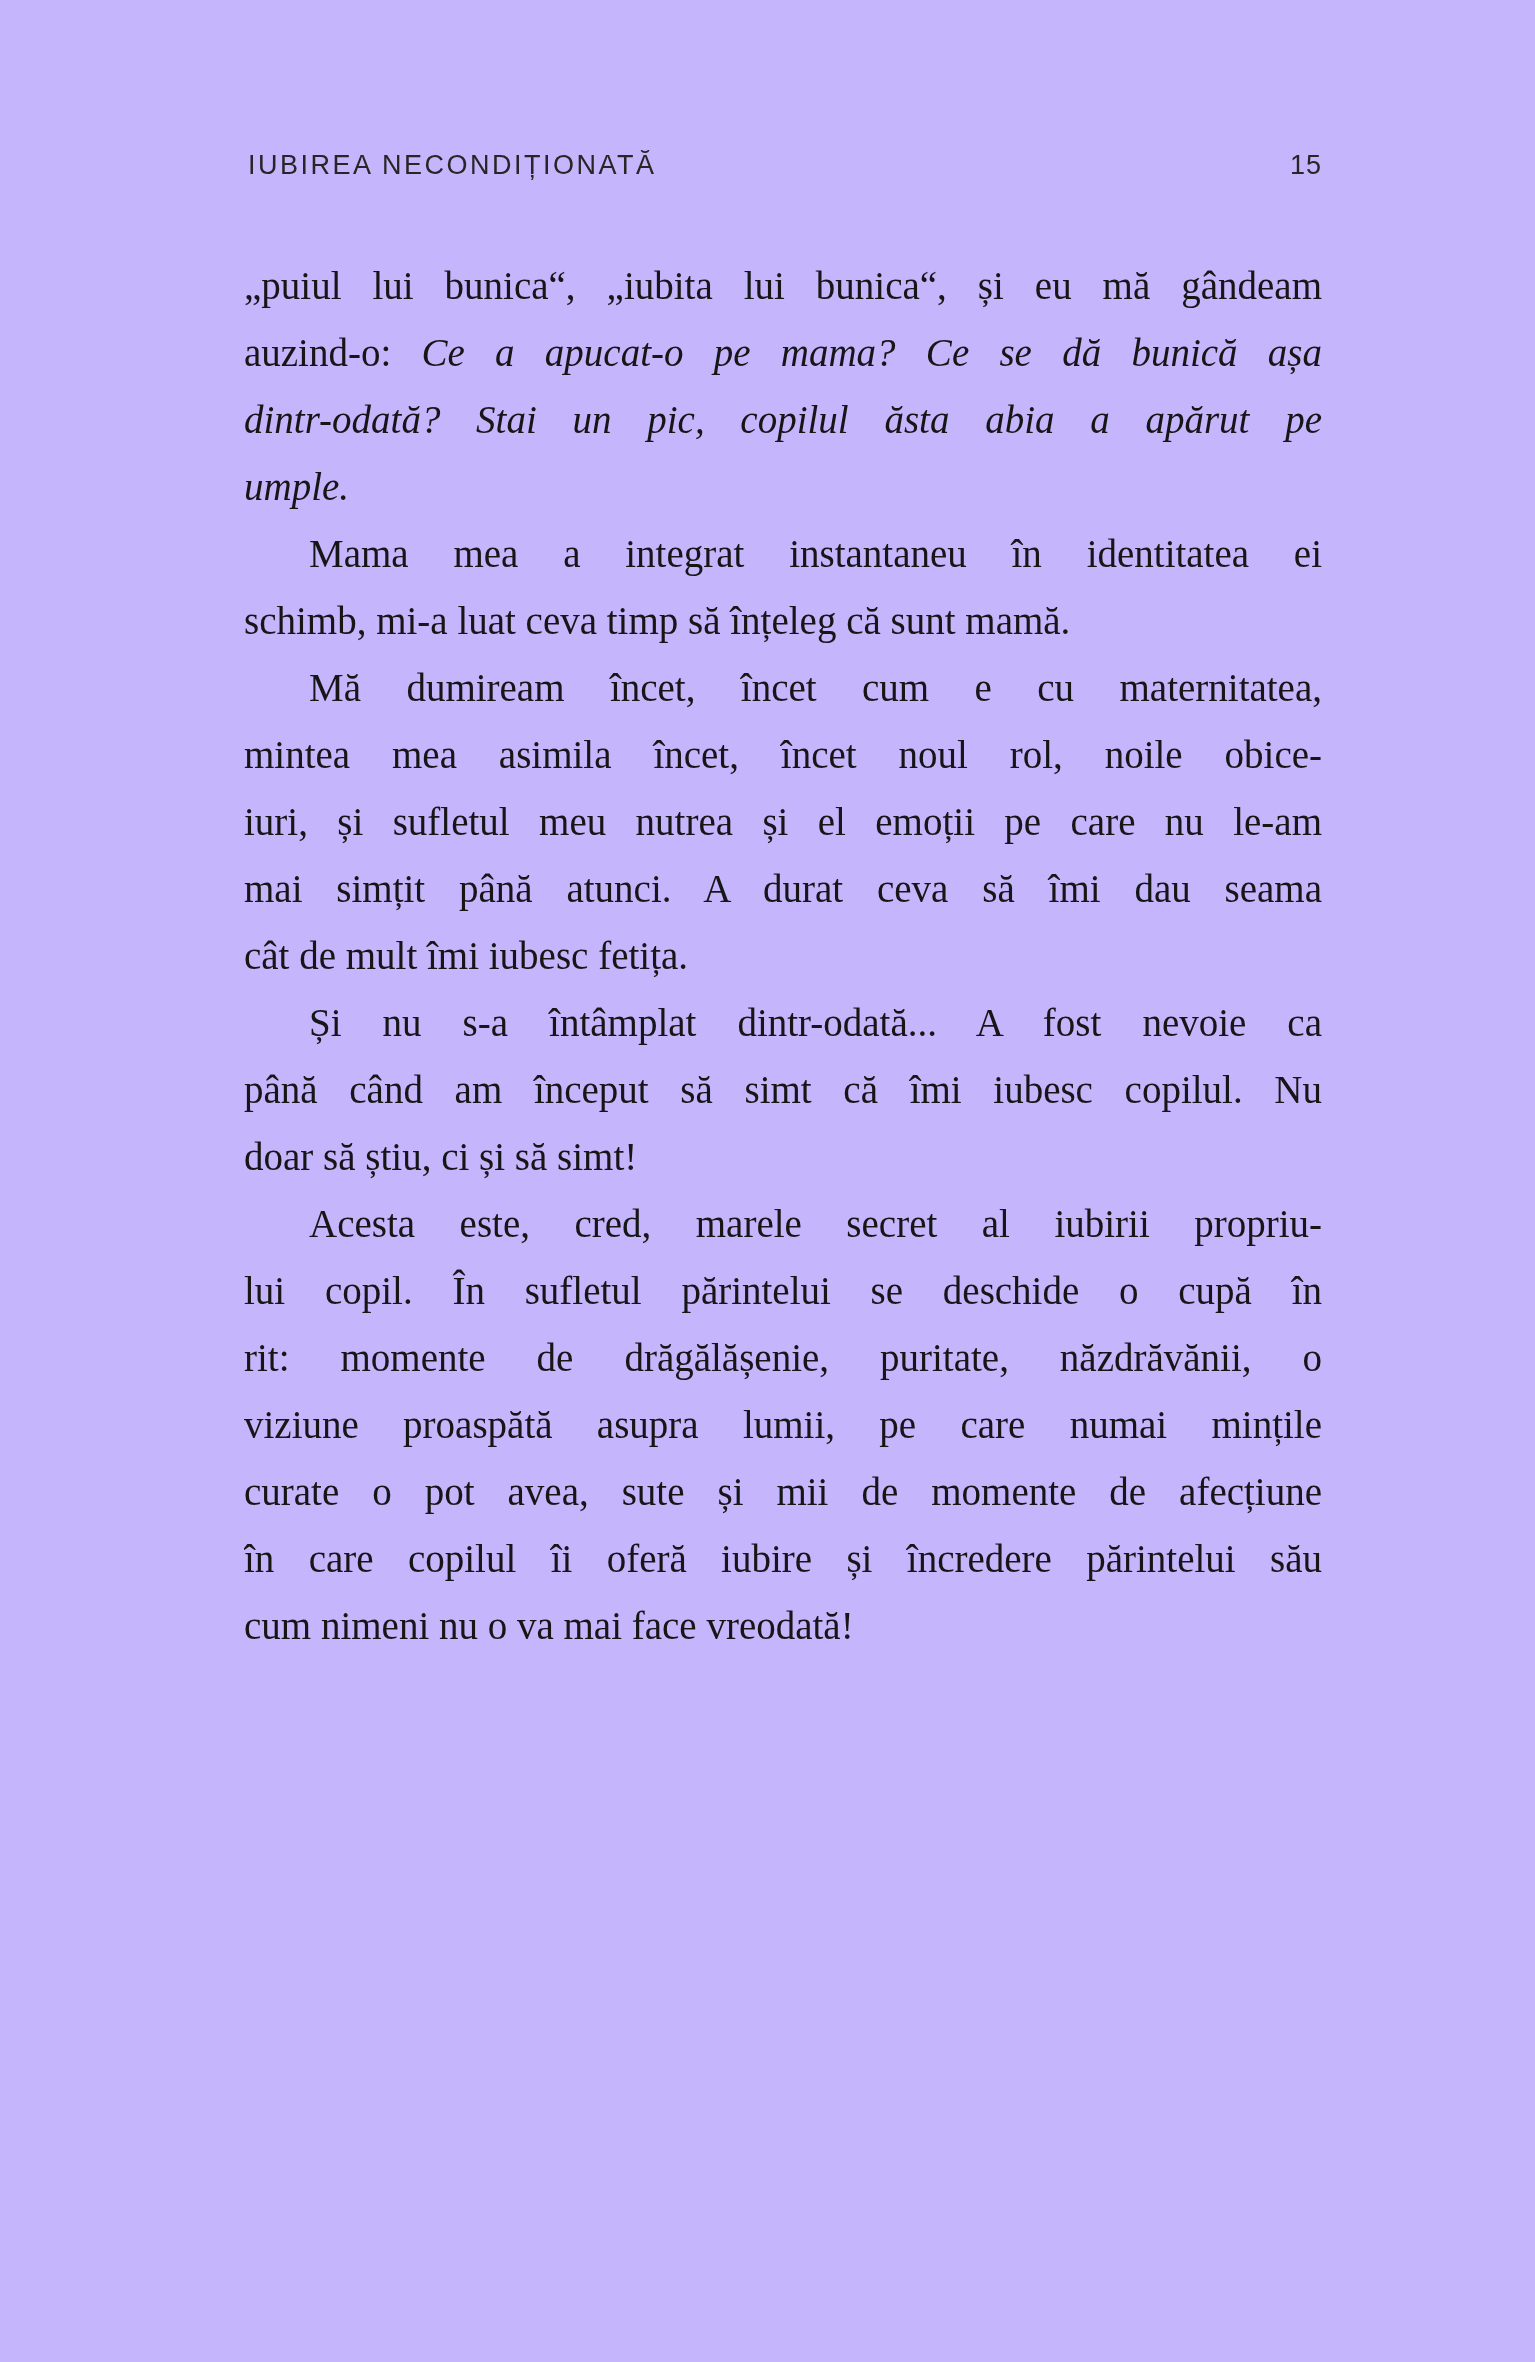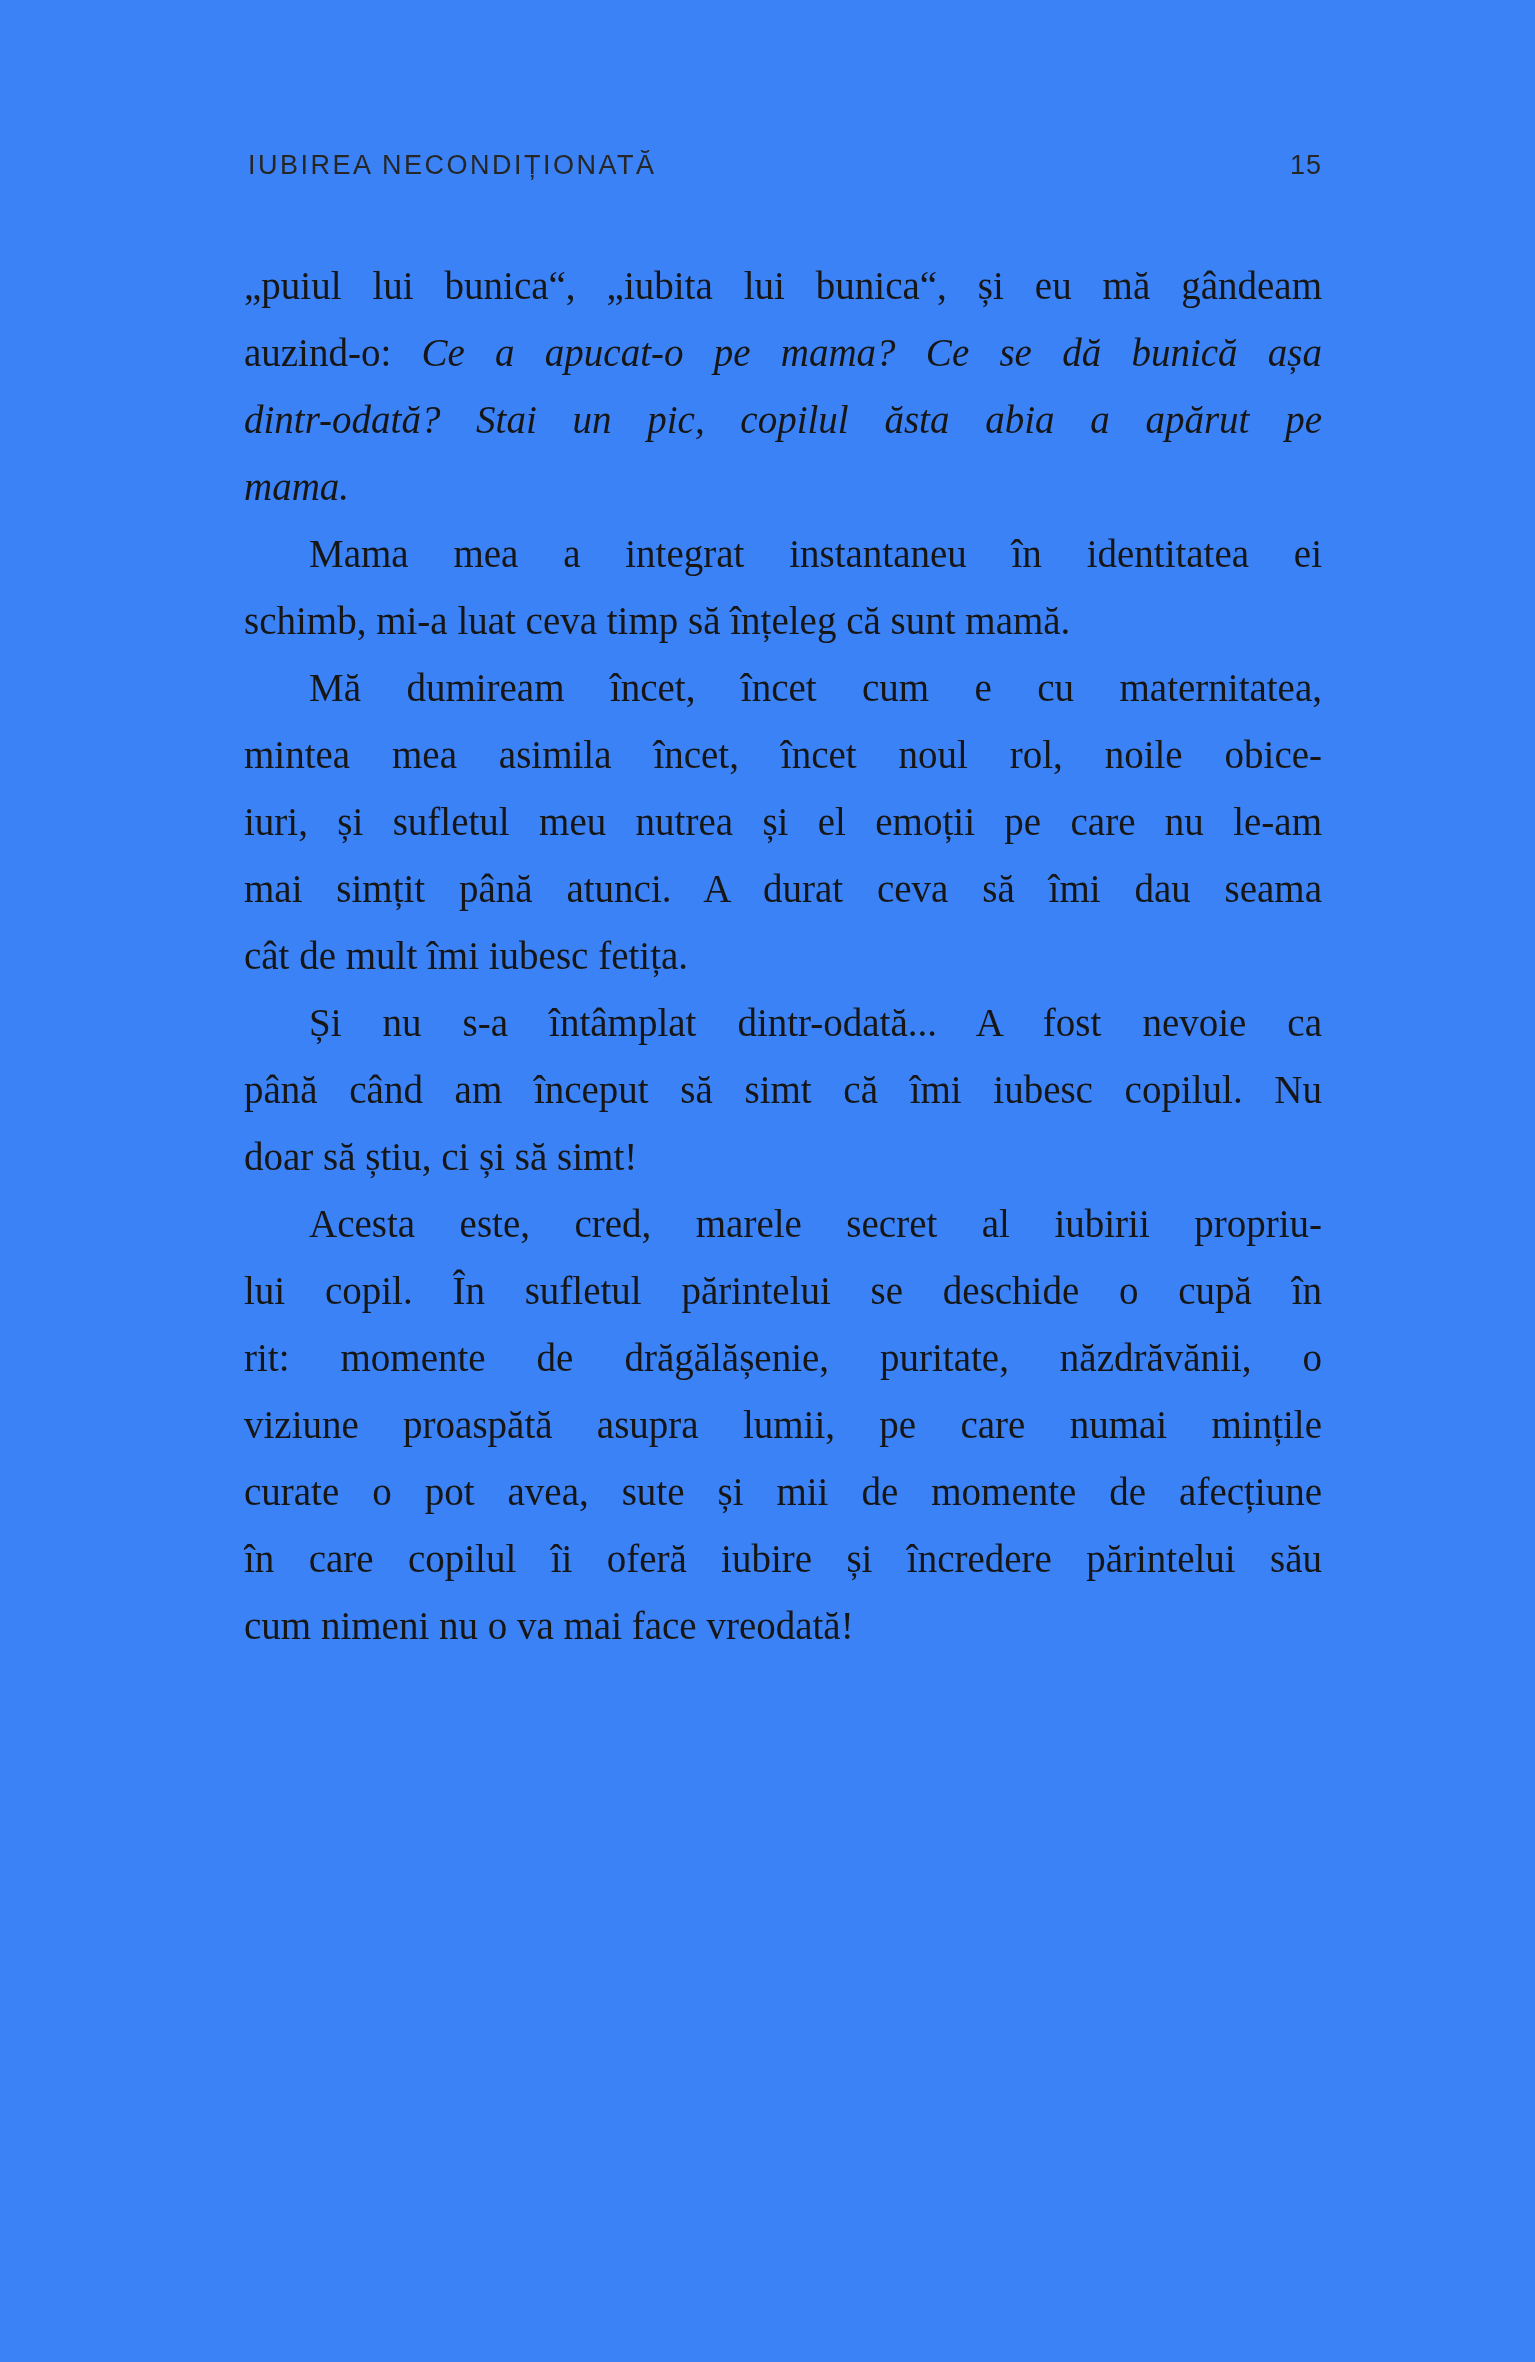--- a/index.html
+++ b/index.html
@@ -6,21 +6,21 @@
   body {
     width: 1535px;
     height: 2362px;
     background: #ffffff;
     position: relative;
     overflow: hidden;
   }
   .page {
     position: absolute;
     inset: 0;
-    background: #3b82f6;
+    background: #c4b5fd;
   }
   .running-head {
     position: absolute;
     left: 248px;
     top: 150px;
     width: 1074px;
     display: flex;
     justify-content: space-between;
     align-items: baseline;
     font-family: "Liberation Sans", sans-serif;
@@ -65,21 +65,21 @@
 <div class="page">
   <header class="running-head">
     <span class="head-title">IUBIREA NECONDIȚIONATĂ</span>
     <span class="page-number">15</span>
   </header>
 
   <main class="body-text" id="body-text">
       <div class="line"><span class="normal">„puiul lui bunica“, „iubita lui bunica“, și eu mă gândeam</span></div>
       <div class="line"><span class="normal">auzind-o: </span><span class="italic">Ce a apucat-o pe mama? Ce se dă bunică așa</span></div>
       <div class="line"><span class="italic">dintr-odată? Stai un pic, copilul ăsta abia a apărut pe</span></div>
-      <div class="line last"><span class="italic">mama.</span></div>
+      <div class="line last"><span class="italic">umple.</span></div>
       <div class="line indent"><span class="normal">Mama mea a integrat instantaneu în identitatea ei</span></div>
       <div class="line last"><span class="normal">schimb, mi-a luat ceva timp să înțeleg că sunt mamă.</span></div>
       <div class="line indent"><span class="normal">Mă dumiream încet, încet cum e cu maternitatea,</span></div>
       <div class="line"><span class="normal">mintea mea asimila încet, încet noul rol, noile obice-</span></div>
       <div class="line"><span class="normal">iuri, și sufletul meu nutrea și el emoții pe care nu le-am</span></div>
       <div class="line"><span class="normal">mai simțit până atunci. A durat ceva să îmi dau seama</span></div>
       <div class="line last"><span class="normal">cât de mult îmi iubesc fetița.</span></div>
       <div class="line indent"><span class="normal">Și nu s-a întâmplat dintr-odată... A fost nevoie ca</span></div>
       <div class="line"><span class="normal">până când am început să simt că îmi iubesc copilul. Nu</span></div>
       <div class="line last"><span class="normal">doar să știu, ci și să simt!</span></div>

